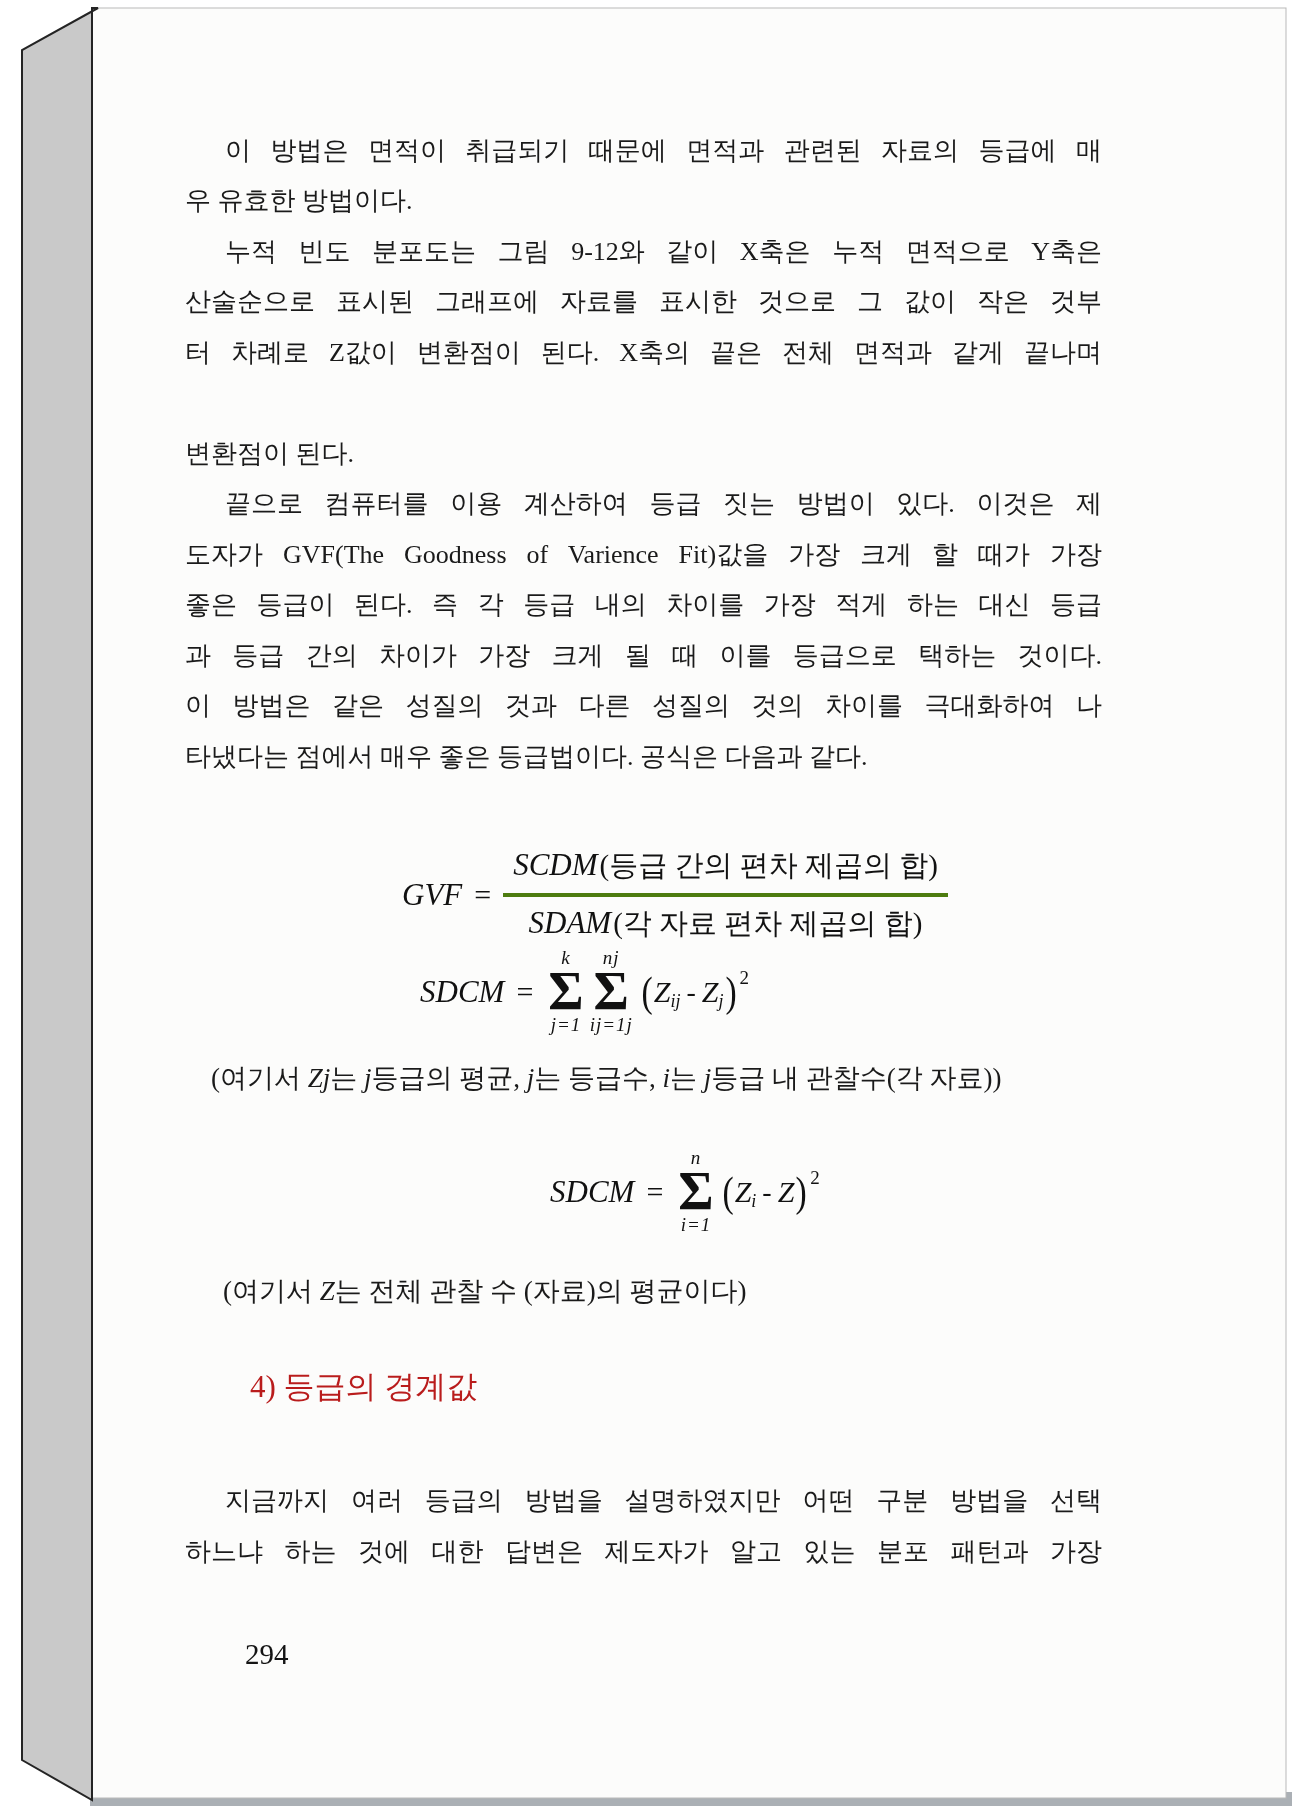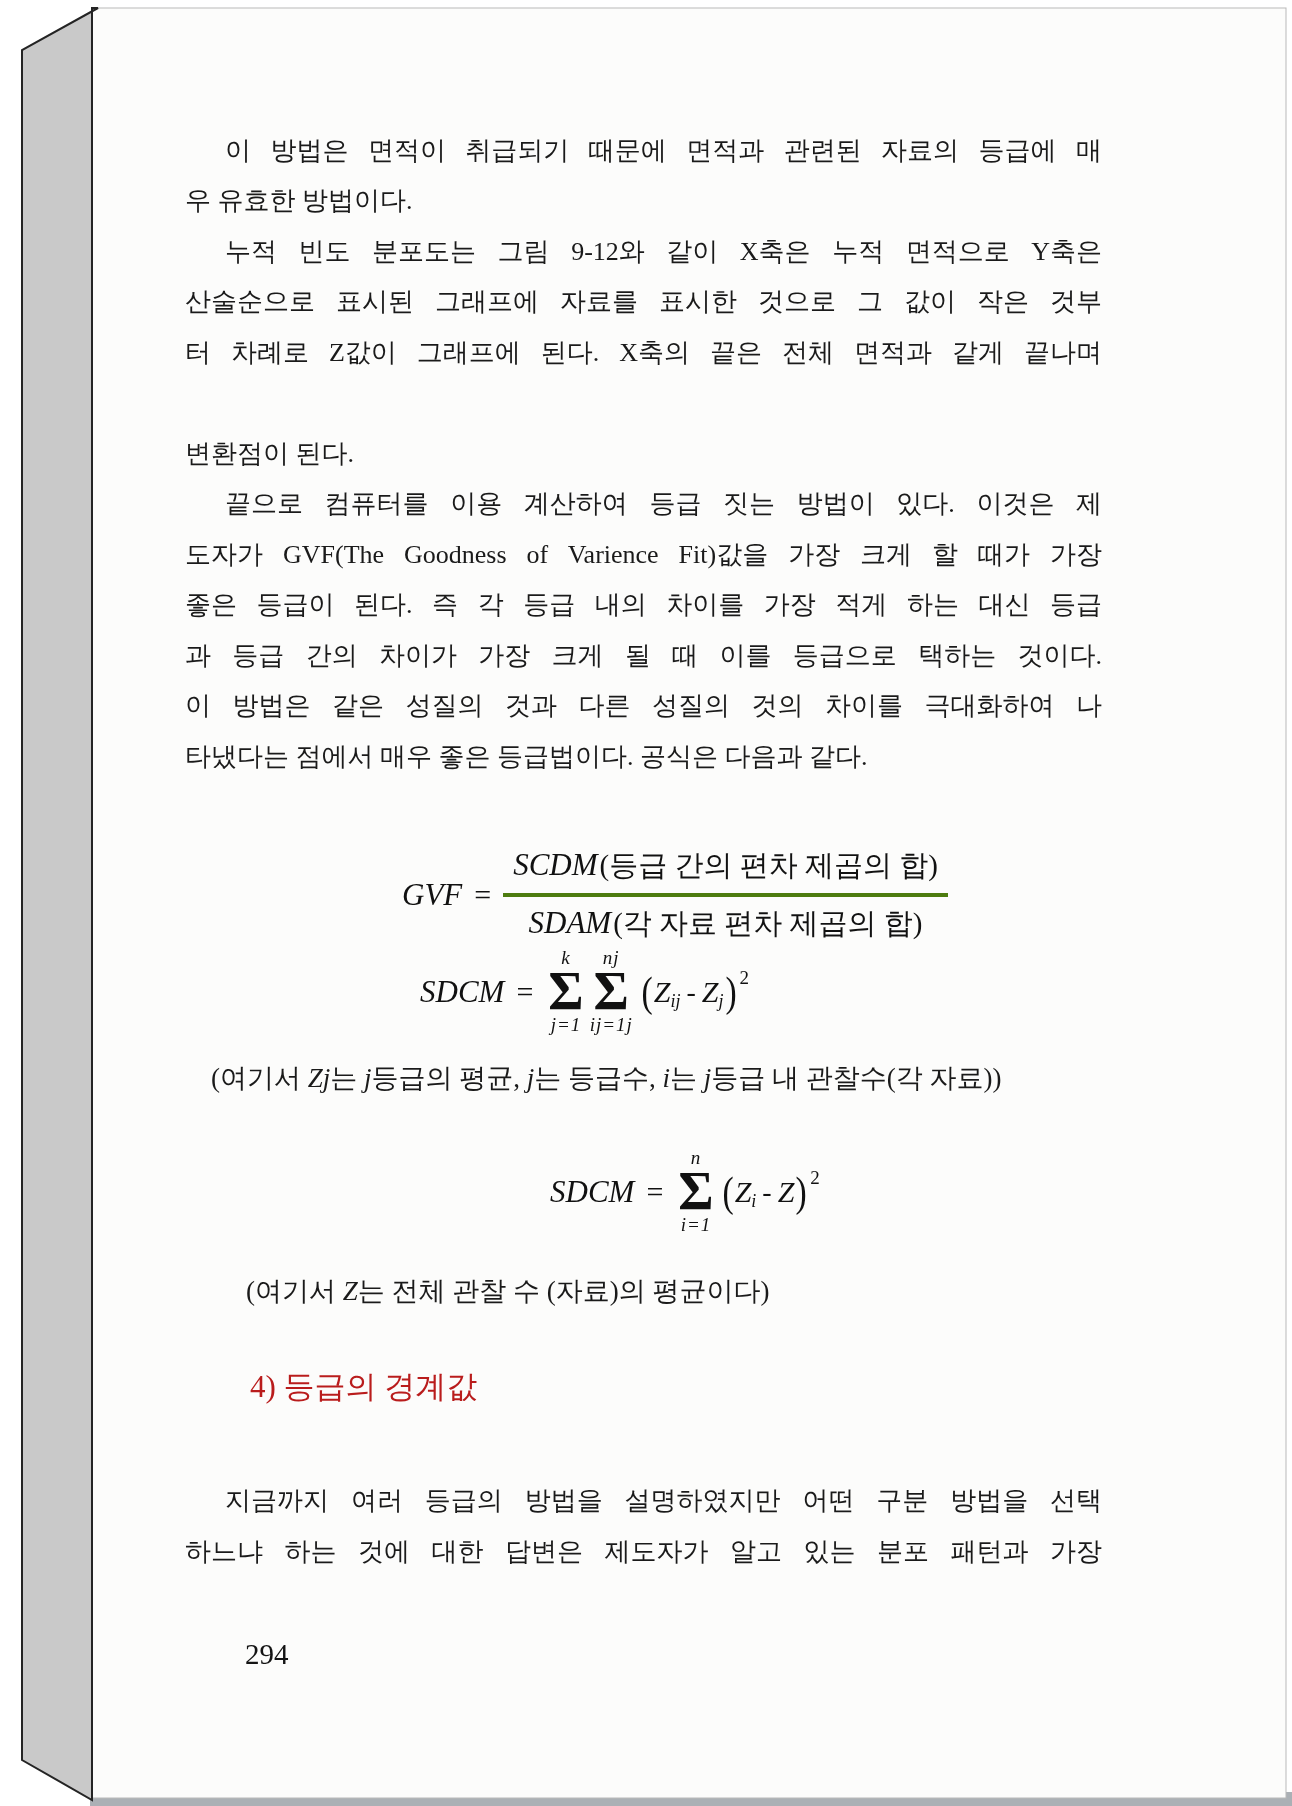--- a/index.html
+++ b/index.html
@@ -37,21 +37,21 @@
   .sigma { font-size:54px; line-height:0.85; font-weight:bold; }
   .sum-body { display:inline-flex; align-items:center; margin-left:4px; }
   .paren { font-size:42px; font-weight:400; line-height:1; transform:scaleX(0.8); }
   .mv { font-size:30px; font-style:italic; }
   .msub { font-size:18px; font-style:italic; position:relative; top:10px; }
   .msup { font-size:19px; position:relative; top:-14px; margin-left:2px; }
   .mminus { font-size:28px; margin:0 6px; }
 
   .note { position:absolute; font-size:27px; line-height:36px; color:#1a1a1a; white-space:nowrap;text-align:right; }
   .note-1 { left:119px; top:1052px; }
-  .note-2 { left:131px; top:1265px;margin-left:23px; }
+  .note-2 { left:131px; top:1265px; }
 
   .heading { position:absolute; left:158px; top:1358px; font-size:31px; color:#b91c1c; }
   .para4-1 { top:1470px; }
   .para4-2 { top:1521px; }
   .page-number { position:absolute; left:153px; top:1630px; font-size:29px; color:#141414; }
 </style>
 </head>
 <body>
 
 <div class="canvas">
@@ -61,21 +61,21 @@
     <rect x="92" y="8" width="1194" height="1790" fill="#fcfcfb" stroke="#b9b9b9" stroke-width="1"></rect>
     <polygon points="98,8 22,50 22,1760 92,1800 92,8" fill="#c9c9c9" stroke="#242424" stroke-width="2"></polygon>
   </svg>
 
   <div class="page">
 
     <div class="page-line indent" style="top:120px">이 방법은 면적이 취급되기 때문에 면적과 관련된 자료의 등급에 매</div>
     <div class="page-line end" style="top:170px">우 유효한 방법이다.</div>
     <div class="page-line indent" style="top:221px">누적 빈도 분포도는 그림 9-12와 같이 X축은 누적 면적으로 Y축은</div>
     <div class="page-line" style="top:271px">산술순으로 표시된 그래프에 자료를 표시한 것으로 그 값이 작은 것부</div>
-    <div class="page-line" style="top:322px">터 차례로 Z값이 그래프에 된다. X축의 끝은 전체 면적과 같게 끝나며</div>
+    <div class="page-line" style="top:322px">터 차례로 Z값이 변환점이 된다. X축의 끝은 전체 면적과 같게 끝나며</div>
     <div class="page-line end" style="top:423px">변환점이 된다.</div>
     <div class="page-line indent" style="top:473px">끝으로 컴퓨터를 이용 계산하여 등급 짓는 방법이 있다. 이것은 제</div>
     <div class="page-line" style="top:524px">도자가 GVF(The Goodness of Varience Fit)값을 가장 크게 할 때가 가장</div>
     <div class="page-line" style="top:574px">좋은 등급이 된다. 즉 각 등급 내의 차이를 가장 적게 하는 대신 등급</div>
     <div class="page-line" style="top:625px">과 등급 간의 차이가 가장 크게 될 때 이를 등급으로 택하는 것이다.</div>
     <div class="page-line" style="top:675px">이 방법은 같은 성질의 것과 다른 성질의 것의 차이를 극대화하여 나</div>
     <div class="page-line end" style="top:726px">타냈다는 점에서 매우 좋은 등급법이다. 공식은 다음과 같다.</div>
 
     <div class="formula f-gvf">
       <span class="f-lhs iv">GVF</span>

